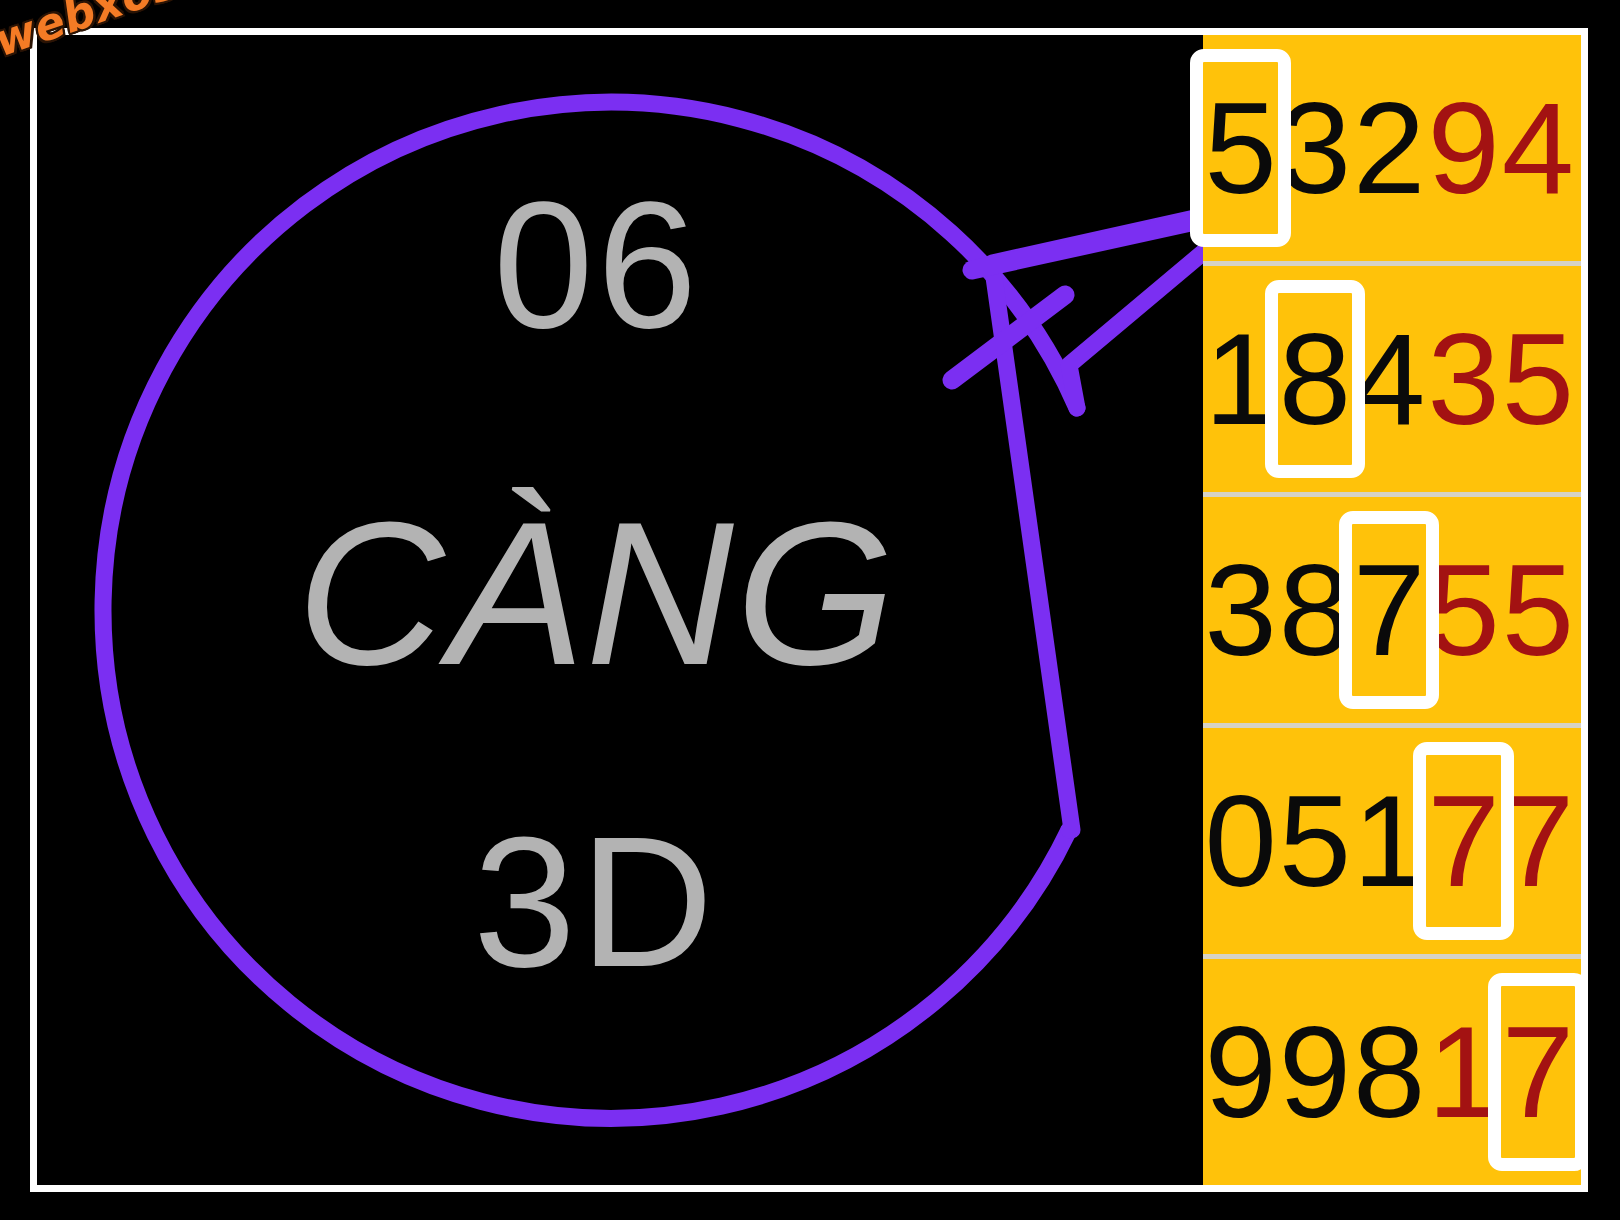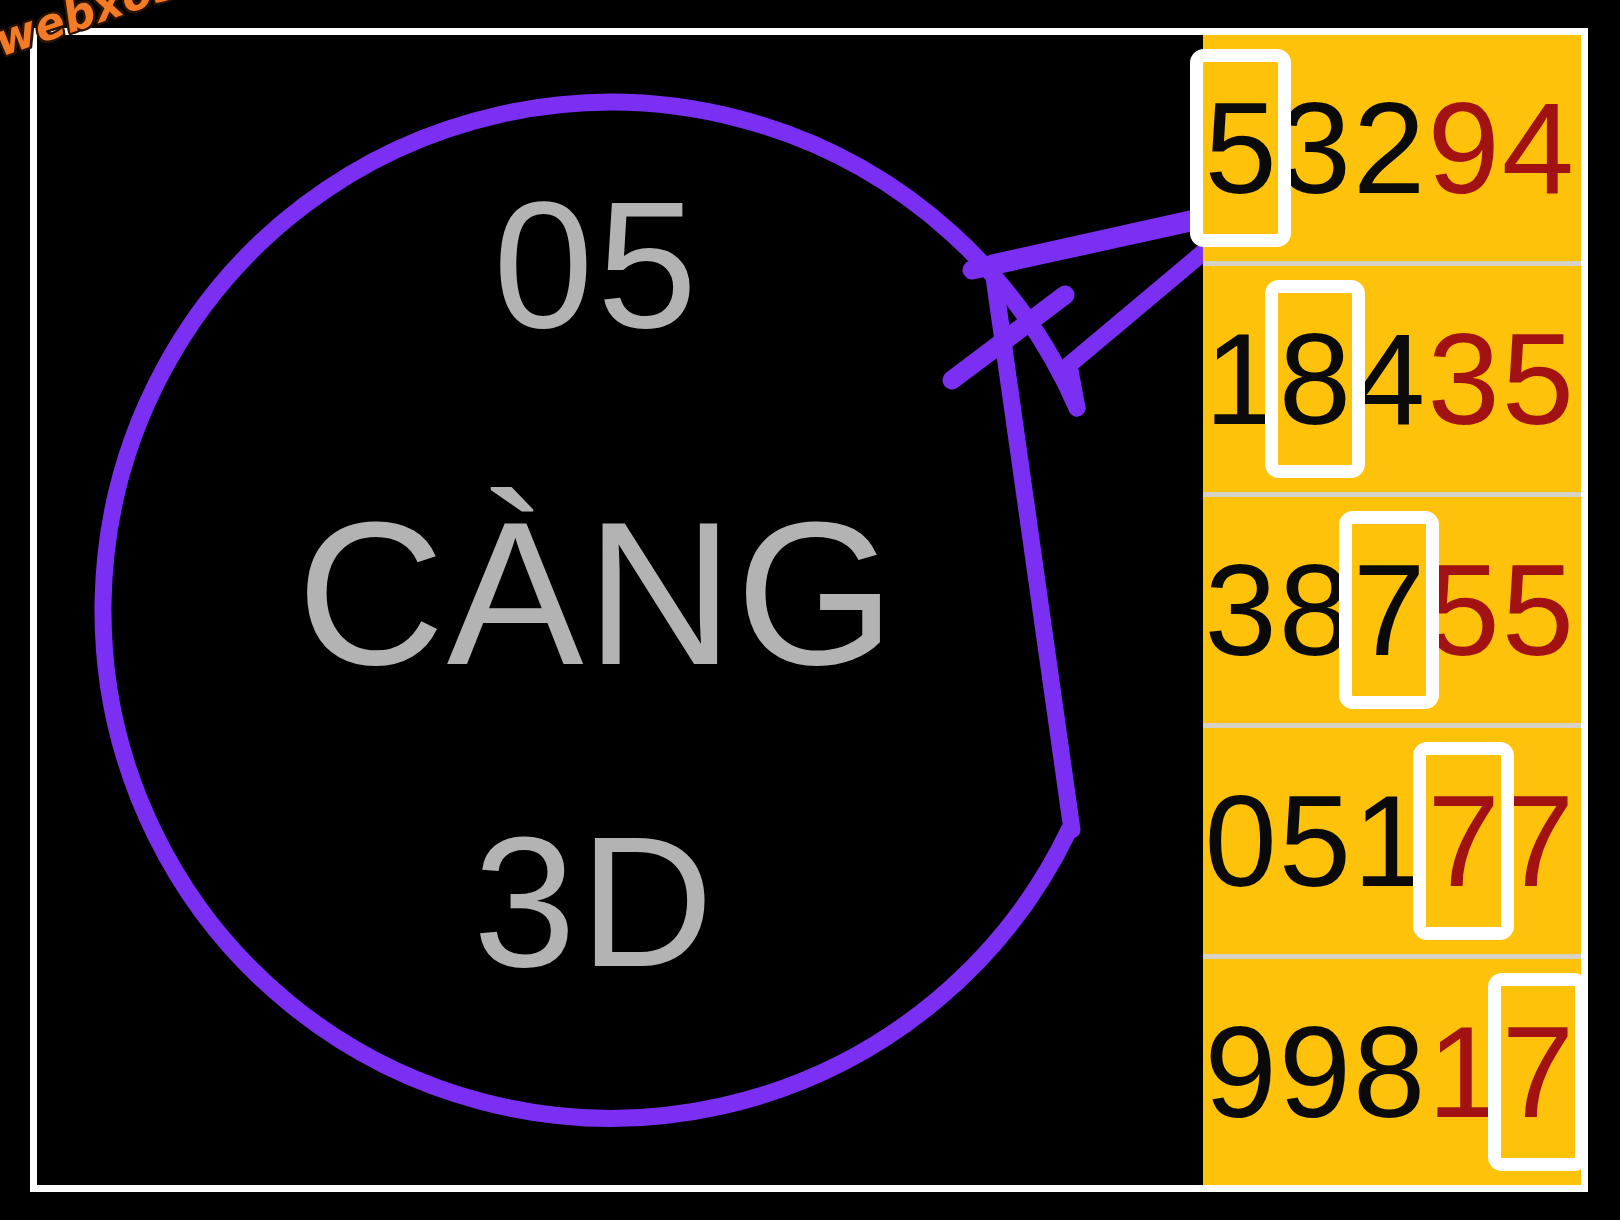--- a/index.html
+++ b/index.html
@@ -70,20 +70,21 @@
   #line-top {
     left: 10px;
     top: 140px;
     font-size: 180px;
   }
   #line-mid {
     left: 10px;
     top: 455px;
     font-size: 205px;
     letter-spacing: 0.01em;
+    font-style: italic;
   }
   #line-bot {
     left: 8px;
     top: 775px;
     font-size: 185px;
   }
 
   
   #results-panel {
     position: absolute;
@@ -180,21 +181,21 @@
                L 1032 330
                L 1225 168
                L 955 228
                L 1035 795
                L 1032 795" fill="none" stroke="#7B2FF2" stroke-width="17" stroke-linejoin="round" stroke-linecap="round"></path>
 
       <path d="M 935 235 L 1222 172" fill="none" stroke="#7B2FF2" stroke-width="19" stroke-linecap="round"></path>
       <path d="M 915 345 L 1028 260" fill="none" stroke="#7B2FF2" stroke-width="19" stroke-linecap="round"></path>
     </svg>
 
-    <div class="bubble-text" id="line-top">05</div>
+    <div class="bubble-text" id="line-top">06</div>
     <div class="bubble-text" id="line-mid">CÀNG</div>
     <div class="bubble-text" id="line-bot">3D</div>
 
     <div id="results-panel">
         <div class="result-row">
           <div class="digits">
             <span class="digit black marked">5</span>
             <span class="digit black">3</span>
             <span class="digit black">2</span>
             <span class="digit red">9</span>

